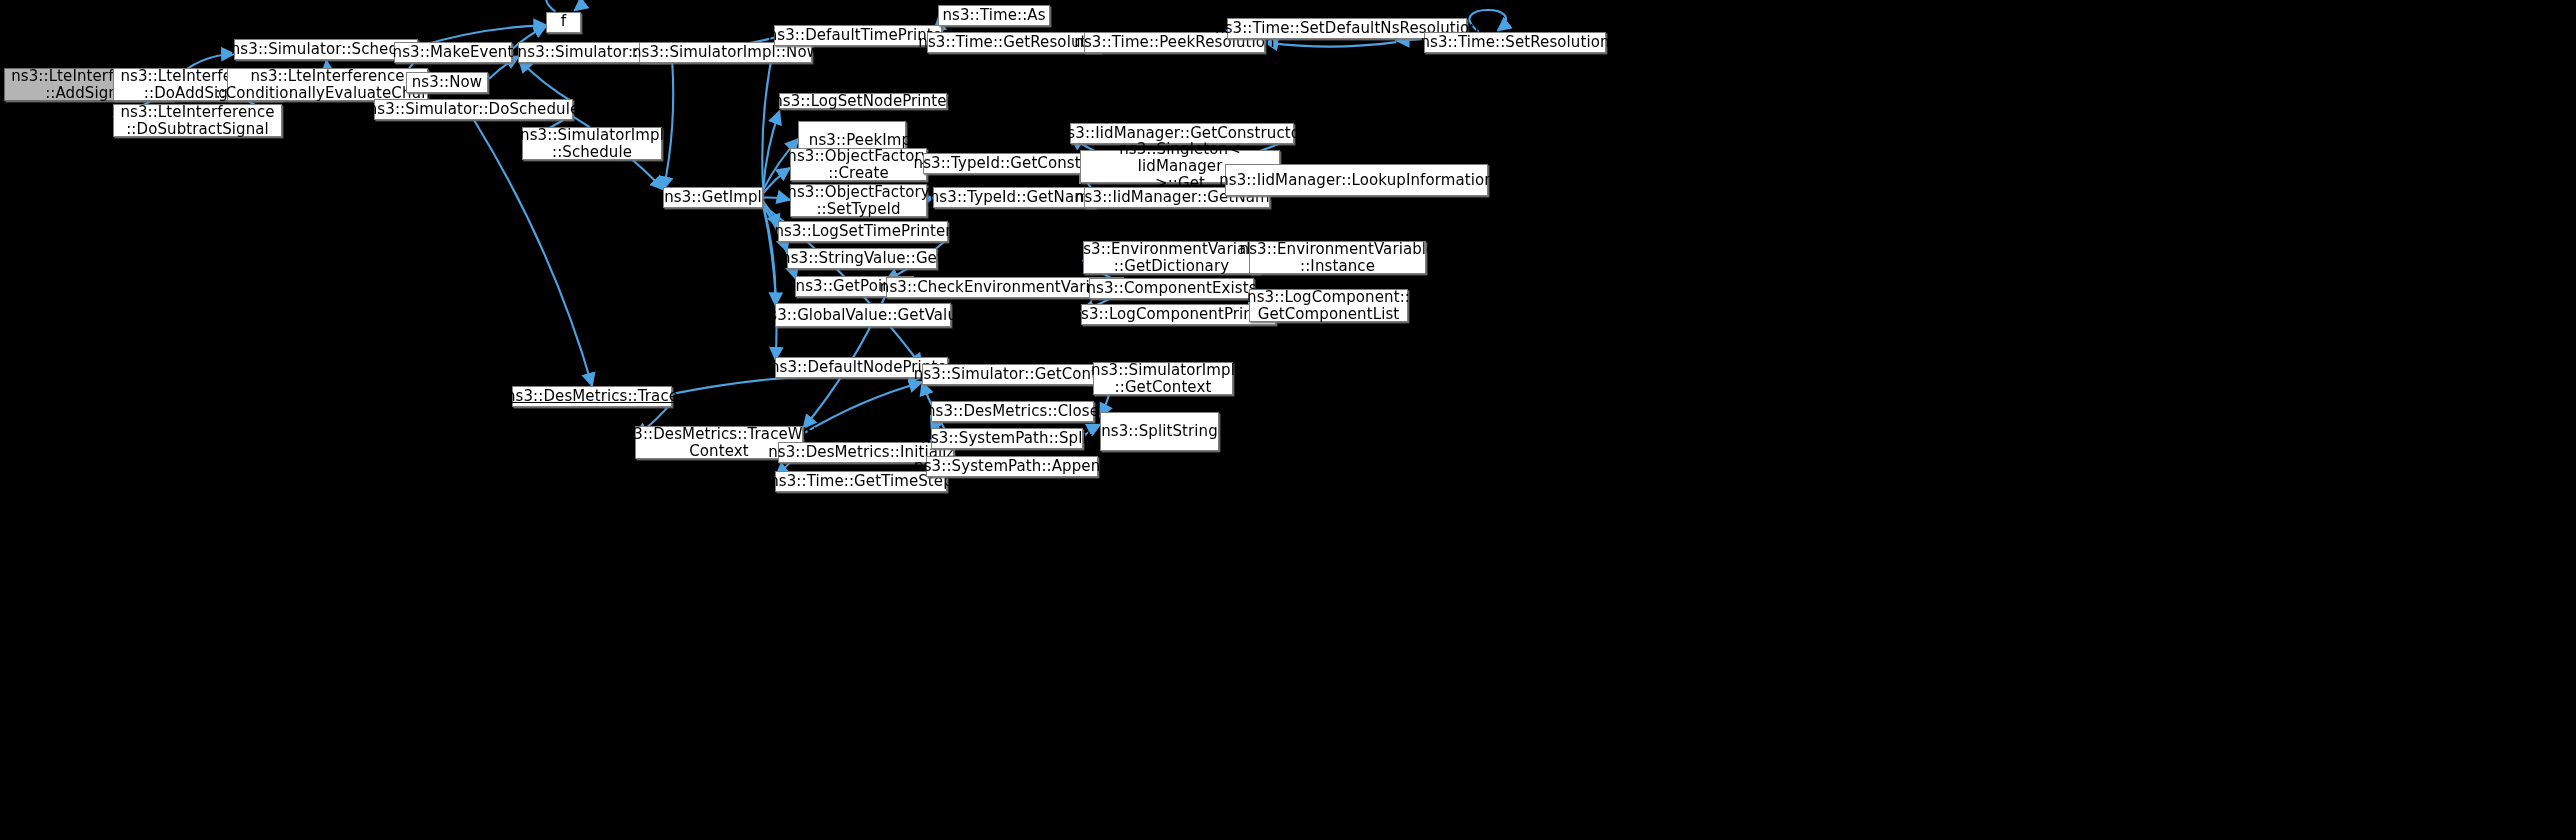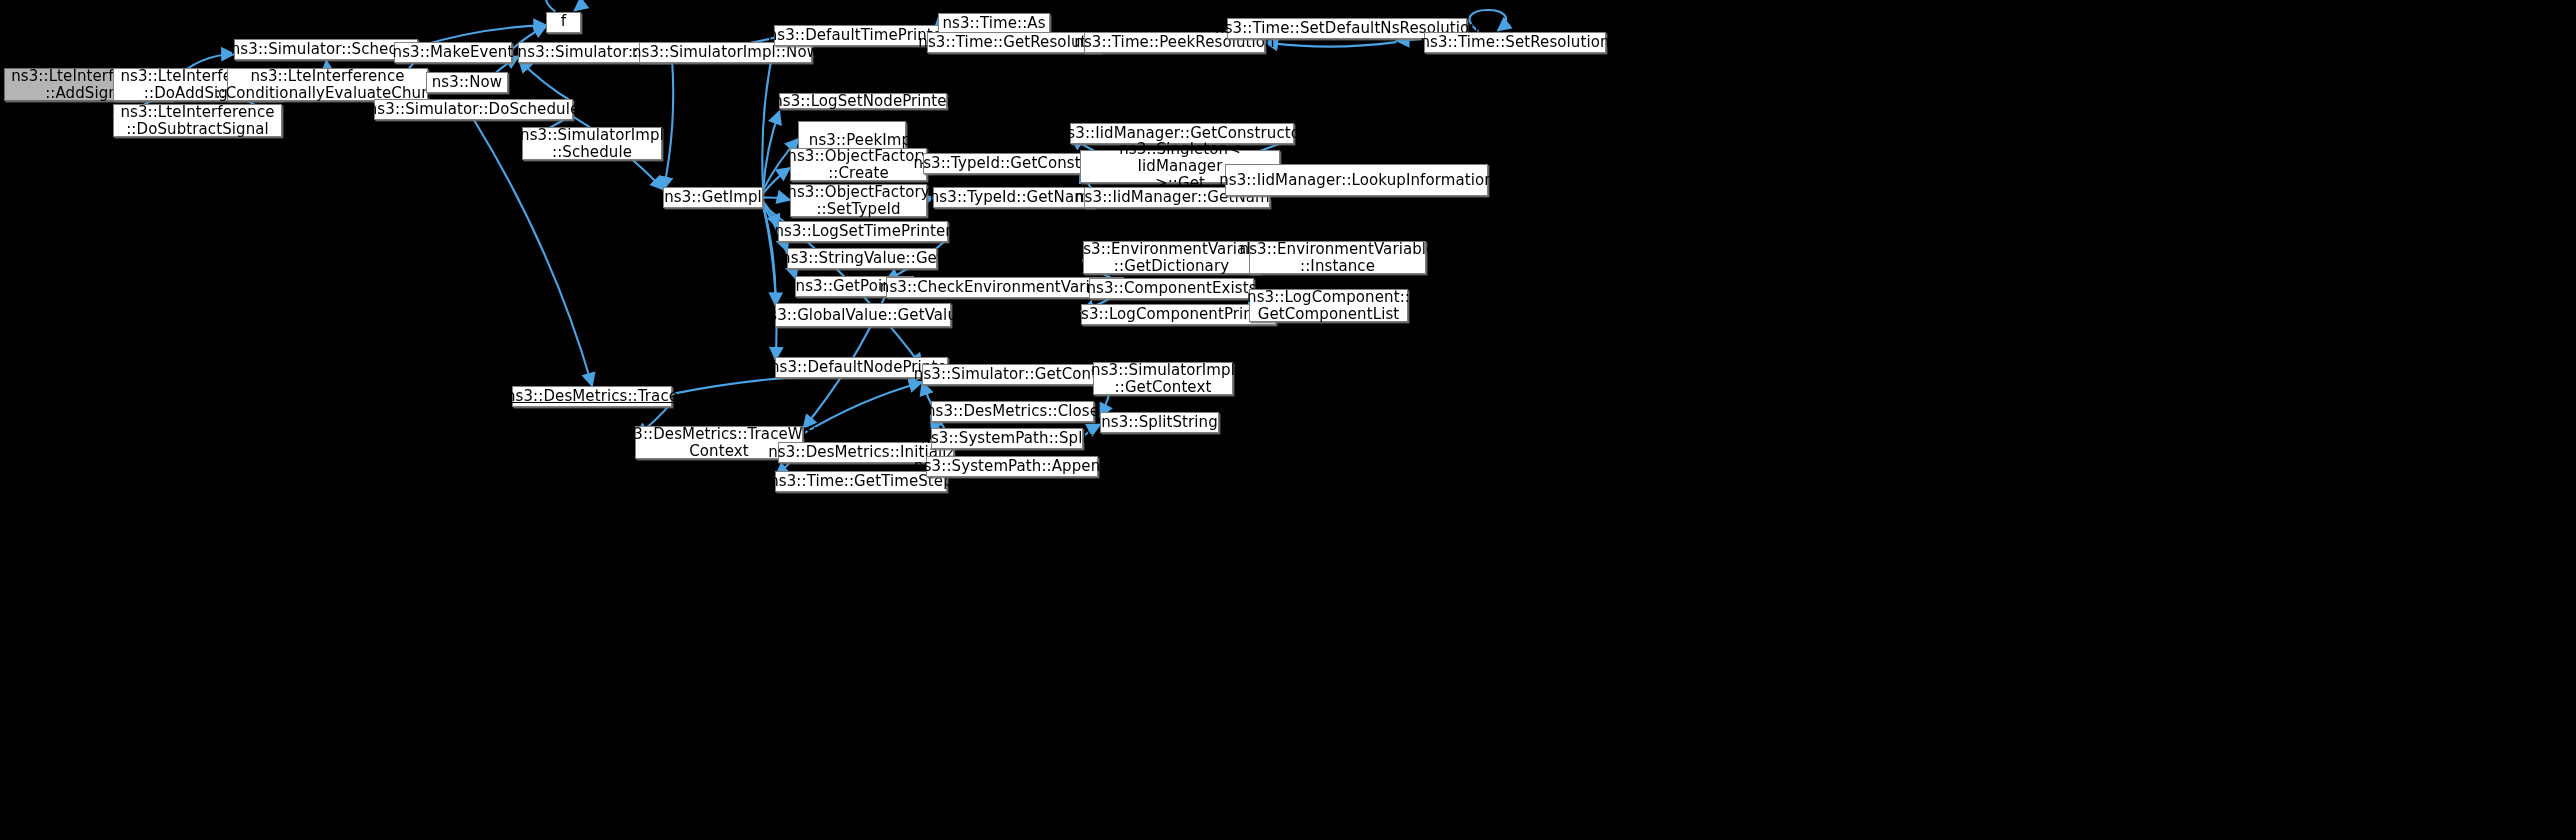--- a/index.html
+++ b/index.html
@@ -97,29 +97,29 @@
       <div class="node root" style="left: 3.8px; top: 68px; width: 169px; height: 33px;">ns3::LteInterference
 ::AddSignal</div>
       <div class="node" style="left: 113px; top: 68px; width: 169px; height: 33px;">ns3::LteInterference
 ::DoAddSignal</div>
       <div class="node" style="left: 113px; top: 104px; width: 169px; height: 33px;">ns3::LteInterference
 ::DoSubtractSignal</div>
       <div class="node" style="left: 227px; top: 68px; width: 201px; height: 33px;">ns3::LteInterference
 ::ConditionallyEvaluateChunk</div>
       <div class="node" style="left: 234px; top: 39px; width: 184px; height: 21px;">ns3::Simulator::Schedule</div>
       <div class="node" style="left: 394px; top: 42px; width: 118px; height: 21px;">ns3::MakeEvent</div>
-      <div class="node" style="left: 406px; top: 72px; width: 82px; height: 21px; margin-left: 20px;">ns3::Now</div>
+      <div class="node" style="left: 406px; top: 72px; width: 82px; height: 21px;">ns3::Now</div>
       <div class="node" style="left: 374px; top: 99px; width: 199px; height: 21px;">ns3::Simulator::DoSchedule</div>
       <div class="node" style="left: 522px; top: 127px; width: 140px; height: 33px;">ns3::SimulatorImpl
 ::Schedule</div>
       <div class="node tiny" style="left: 546px; top: 11.5px; width: 35px; height: 21px;">f</div>
       <div class="node" style="left: 518px; top: 42px; width: 153px; height: 21px;">ns3::Simulator::Now</div>
       <div class="node" style="left: 639px; top: 42px; width: 173px; height: 21px;">ns3::SimulatorImpl::Now</div>
       <div class="node" style="left: 774px; top: 25px; width: 168px; height: 21px;">ns3::DefaultTimePrinter</div>
-      <div class="node" style="left: 938px; top: 4.8px; width: 112px; height: 21px; margin-top: 8px;">ns3::Time::As</div>
+      <div class="node" style="left: 938px; top: 4.8px; width: 112px; height: 21px;">ns3::Time::As</div>
       <div class="node" style="left: 927px; top: 32px; width: 174px; height: 21px;">ns3::Time::GetResolution</div>
       <div class="node" style="left: 1084px; top: 32px; width: 181px; height: 21px;">ns3::Time::PeekResolution</div>
       <div class="node" style="left: 1227px; top: 18px; width: 240px; height: 21px;">ns3::Time::SetDefaultNsResolution</div>
       <div class="node" style="left: 1396px; top: 32px; width: 182px; height: 21px; margin-left: 28px;">ns3::Time::SetResolution</div>
       <div class="node" style="left: 663px; top: 187px; width: 100px; height: 21px;">ns3::GetImpl</div>
       <div class="node" style="left: 779px; top: 93px; width: 168px; height: 16px; text-align: center;">ns3::LogSetNodePrinter</div>
       <div class="node" style="left: 798px; top: 121px; width: 108px; height: 38px; padding-left: 24px;">ns3::PeekImpl</div>
       <div class="node" style="left: 790px; top: 148px; width: 137px; height: 33px;">ns3::ObjectFactory
 ::Create</div>
       <div class="node" style="left: 790px; top: 184px; width: 137px; height: 33px;">ns3::ObjectFactory
@@ -149,16 +149,16 @@
       <div class="node" style="left: 1093px; top: 362px; width: 140px; height: 33px;">ns3::SimulatorImpl
 ::GetContext</div>
       <div class="node" style="left: 512px; top: 386px; width: 160px; height: 21px; text-decoration: underline;">ns3::DesMetrics::Trace</div>
       <div class="node" style="left: 635px; top: 426px; width: 168px; height: 33px;">ns3::DesMetrics::TraceWith
 Context</div>
       <div class="node" style="left: 778px; top: 442px; width: 176px; height: 21px;">ns3::DesMetrics::Initialize</div>
       <div class="node" style="left: 775px; top: 471px; width: 172px; height: 21px;">ns3::Time::GetTimeStep</div>
       <div class="node" style="left: 931px; top: 401px; width: 163px; height: 21px;">ns3::DesMetrics::Close</div>
       <div class="node" style="left: 931px; top: 428px; width: 152px; height: 21px;">ns3::SystemPath::Split</div>
       <div class="node" style="left: 926px; top: 456px; width: 172px; height: 21px;">ns3::SystemPath::Append</div>
-      <div class="node" style="left: 1100px; top: 412px; width: 119px; height: 21px;">ns3::SplitString</div>
+      <div class="node" style="left: 1100px; top: 412px; width: 119px; height: 39px;">ns3::SplitString</div>
     </div>
 </div>
 
 
 </body></html>

